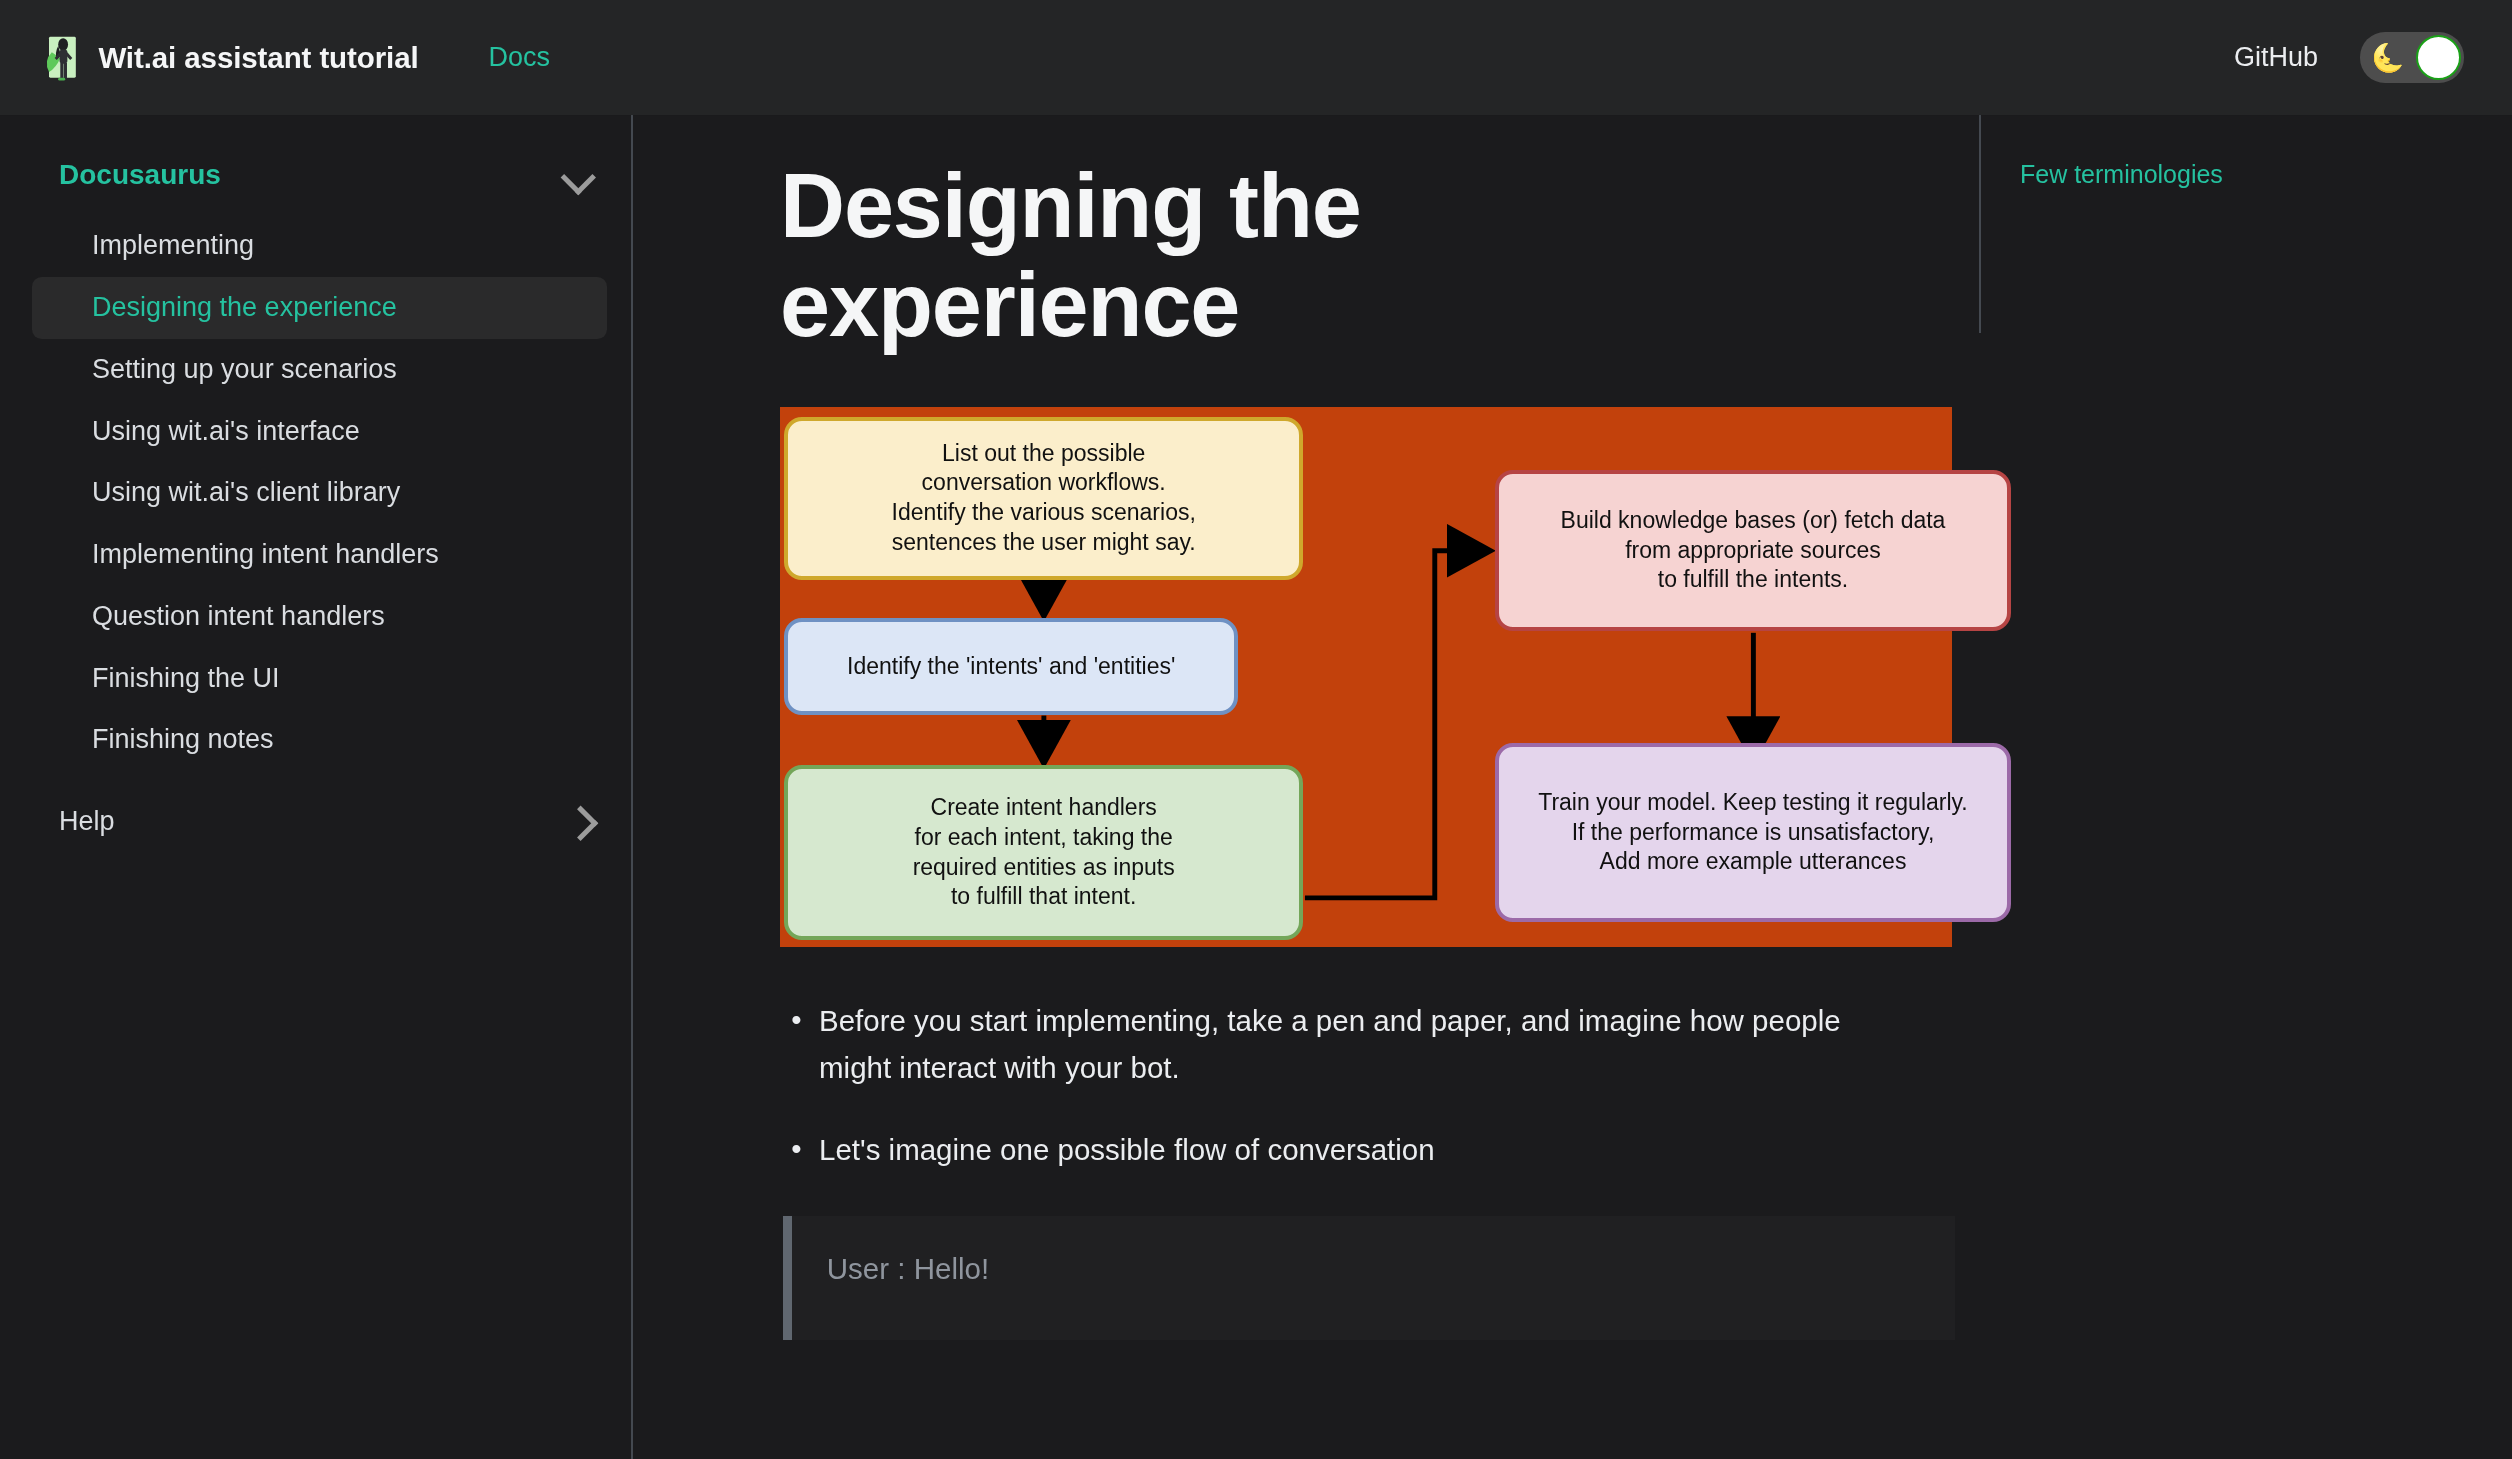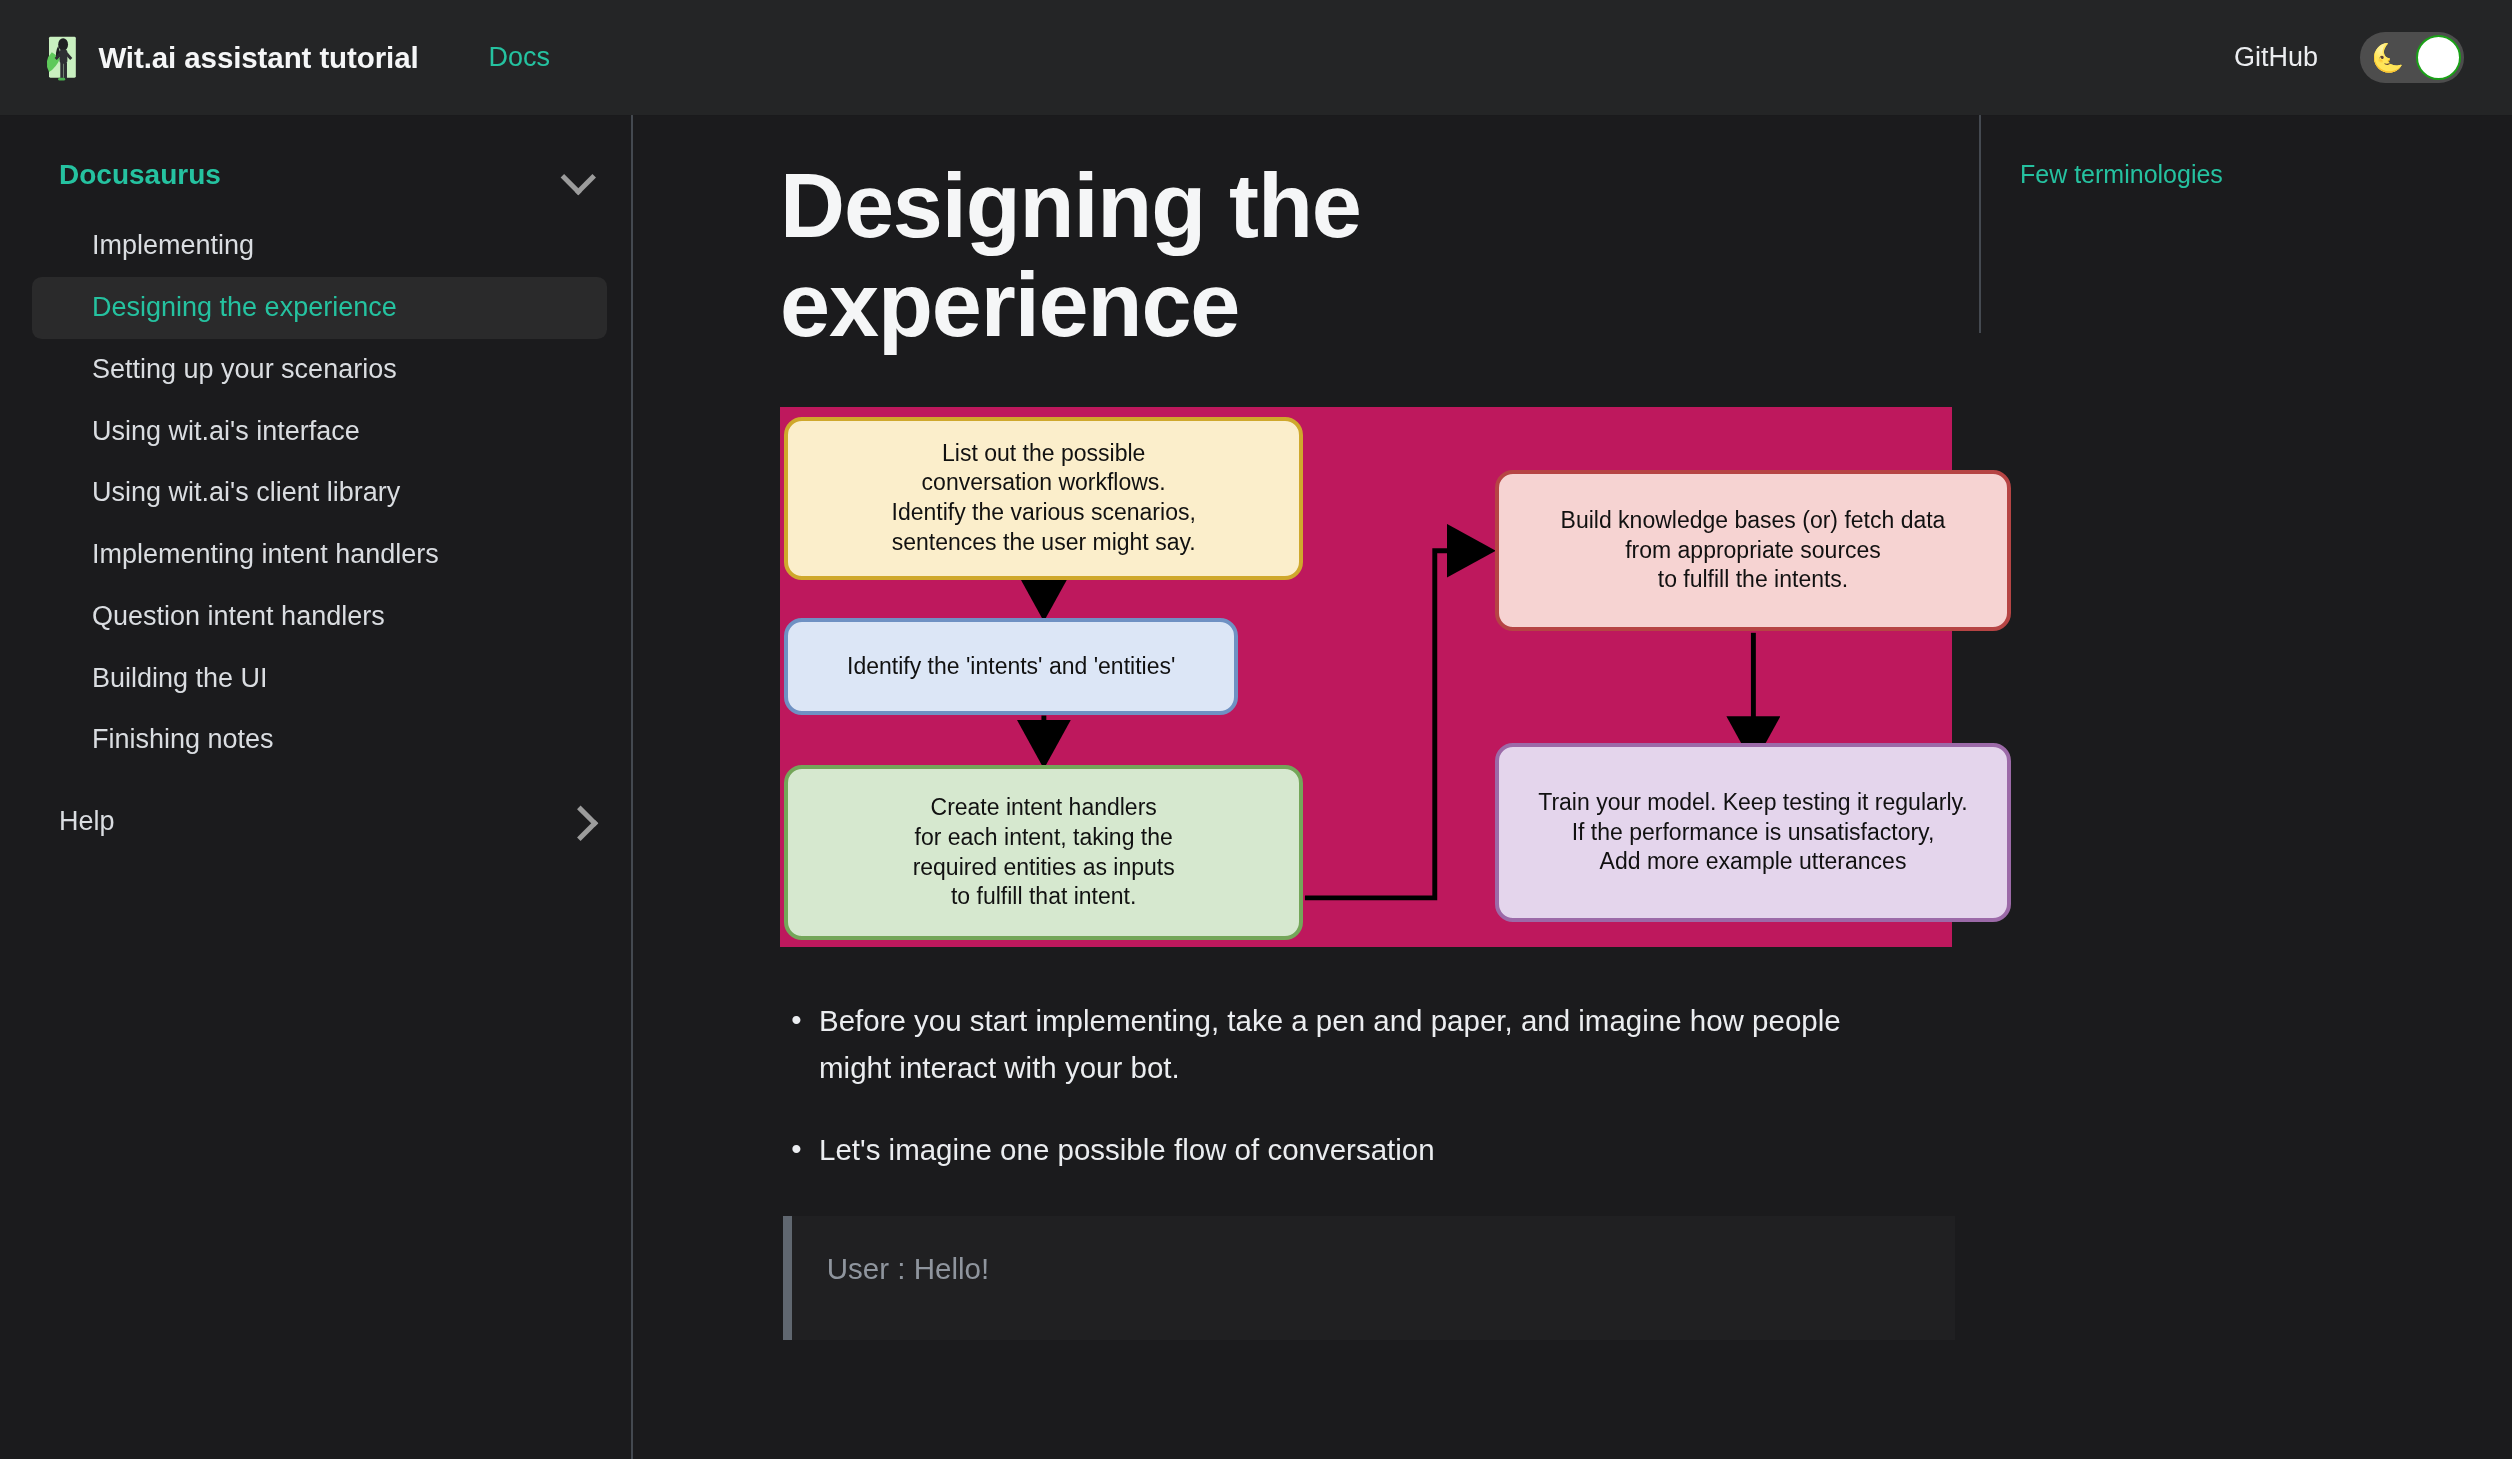--- a/index.html
+++ b/index.html
@@ -105,21 +105,21 @@
     flex: 1; padding: 42px 0 0 147px; max-width: 1403px;
   }
   .doc-title {
     color: #f5f6f7; font-size: 90px; font-weight: 800;
     line-height: 1.10; letter-spacing: -1.1px;
     max-width: 702px; margin-bottom: 52px;
   }
 
   
   .diagram {
-    width: 1172px; height: 540px; background: #be185d;
+    width: 1172px; height: 540px; background: #c2410c;
     position: relative; margin-bottom: 51px;
     font-family: "Liberation Sans", sans-serif;
   }
   .dbox {
     position: absolute; border-radius: 18px;
     display: flex; align-items: center; justify-content: center;
     text-align: center; color: #111111; font-size: 23px;
     line-height: 1.30; padding: 7px 11.2px;
   }
   .dbox span { display: block; }
@@ -225,21 +225,21 @@
       <li>
           <a class="sidebar-item">Using wit.ai's client library</a>
         </li>
       <li>
           <a class="sidebar-item">Implementing intent handlers</a>
         </li>
       <li>
           <a class="sidebar-item">Question intent handlers</a>
         </li>
       <li>
-          <a class="sidebar-item">Building the UI</a>
+          <a class="sidebar-item">Finishing the UI</a>
         </li>
       <li>
           <a class="sidebar-item">Finishing notes</a>
         </li>
     </ul>
     <div class="sidebar-cat-sub">
       <span class="sidebar-cat-sub-label">Help</span>
       <span class="chev right"></span>
     </div>
   </nav>

